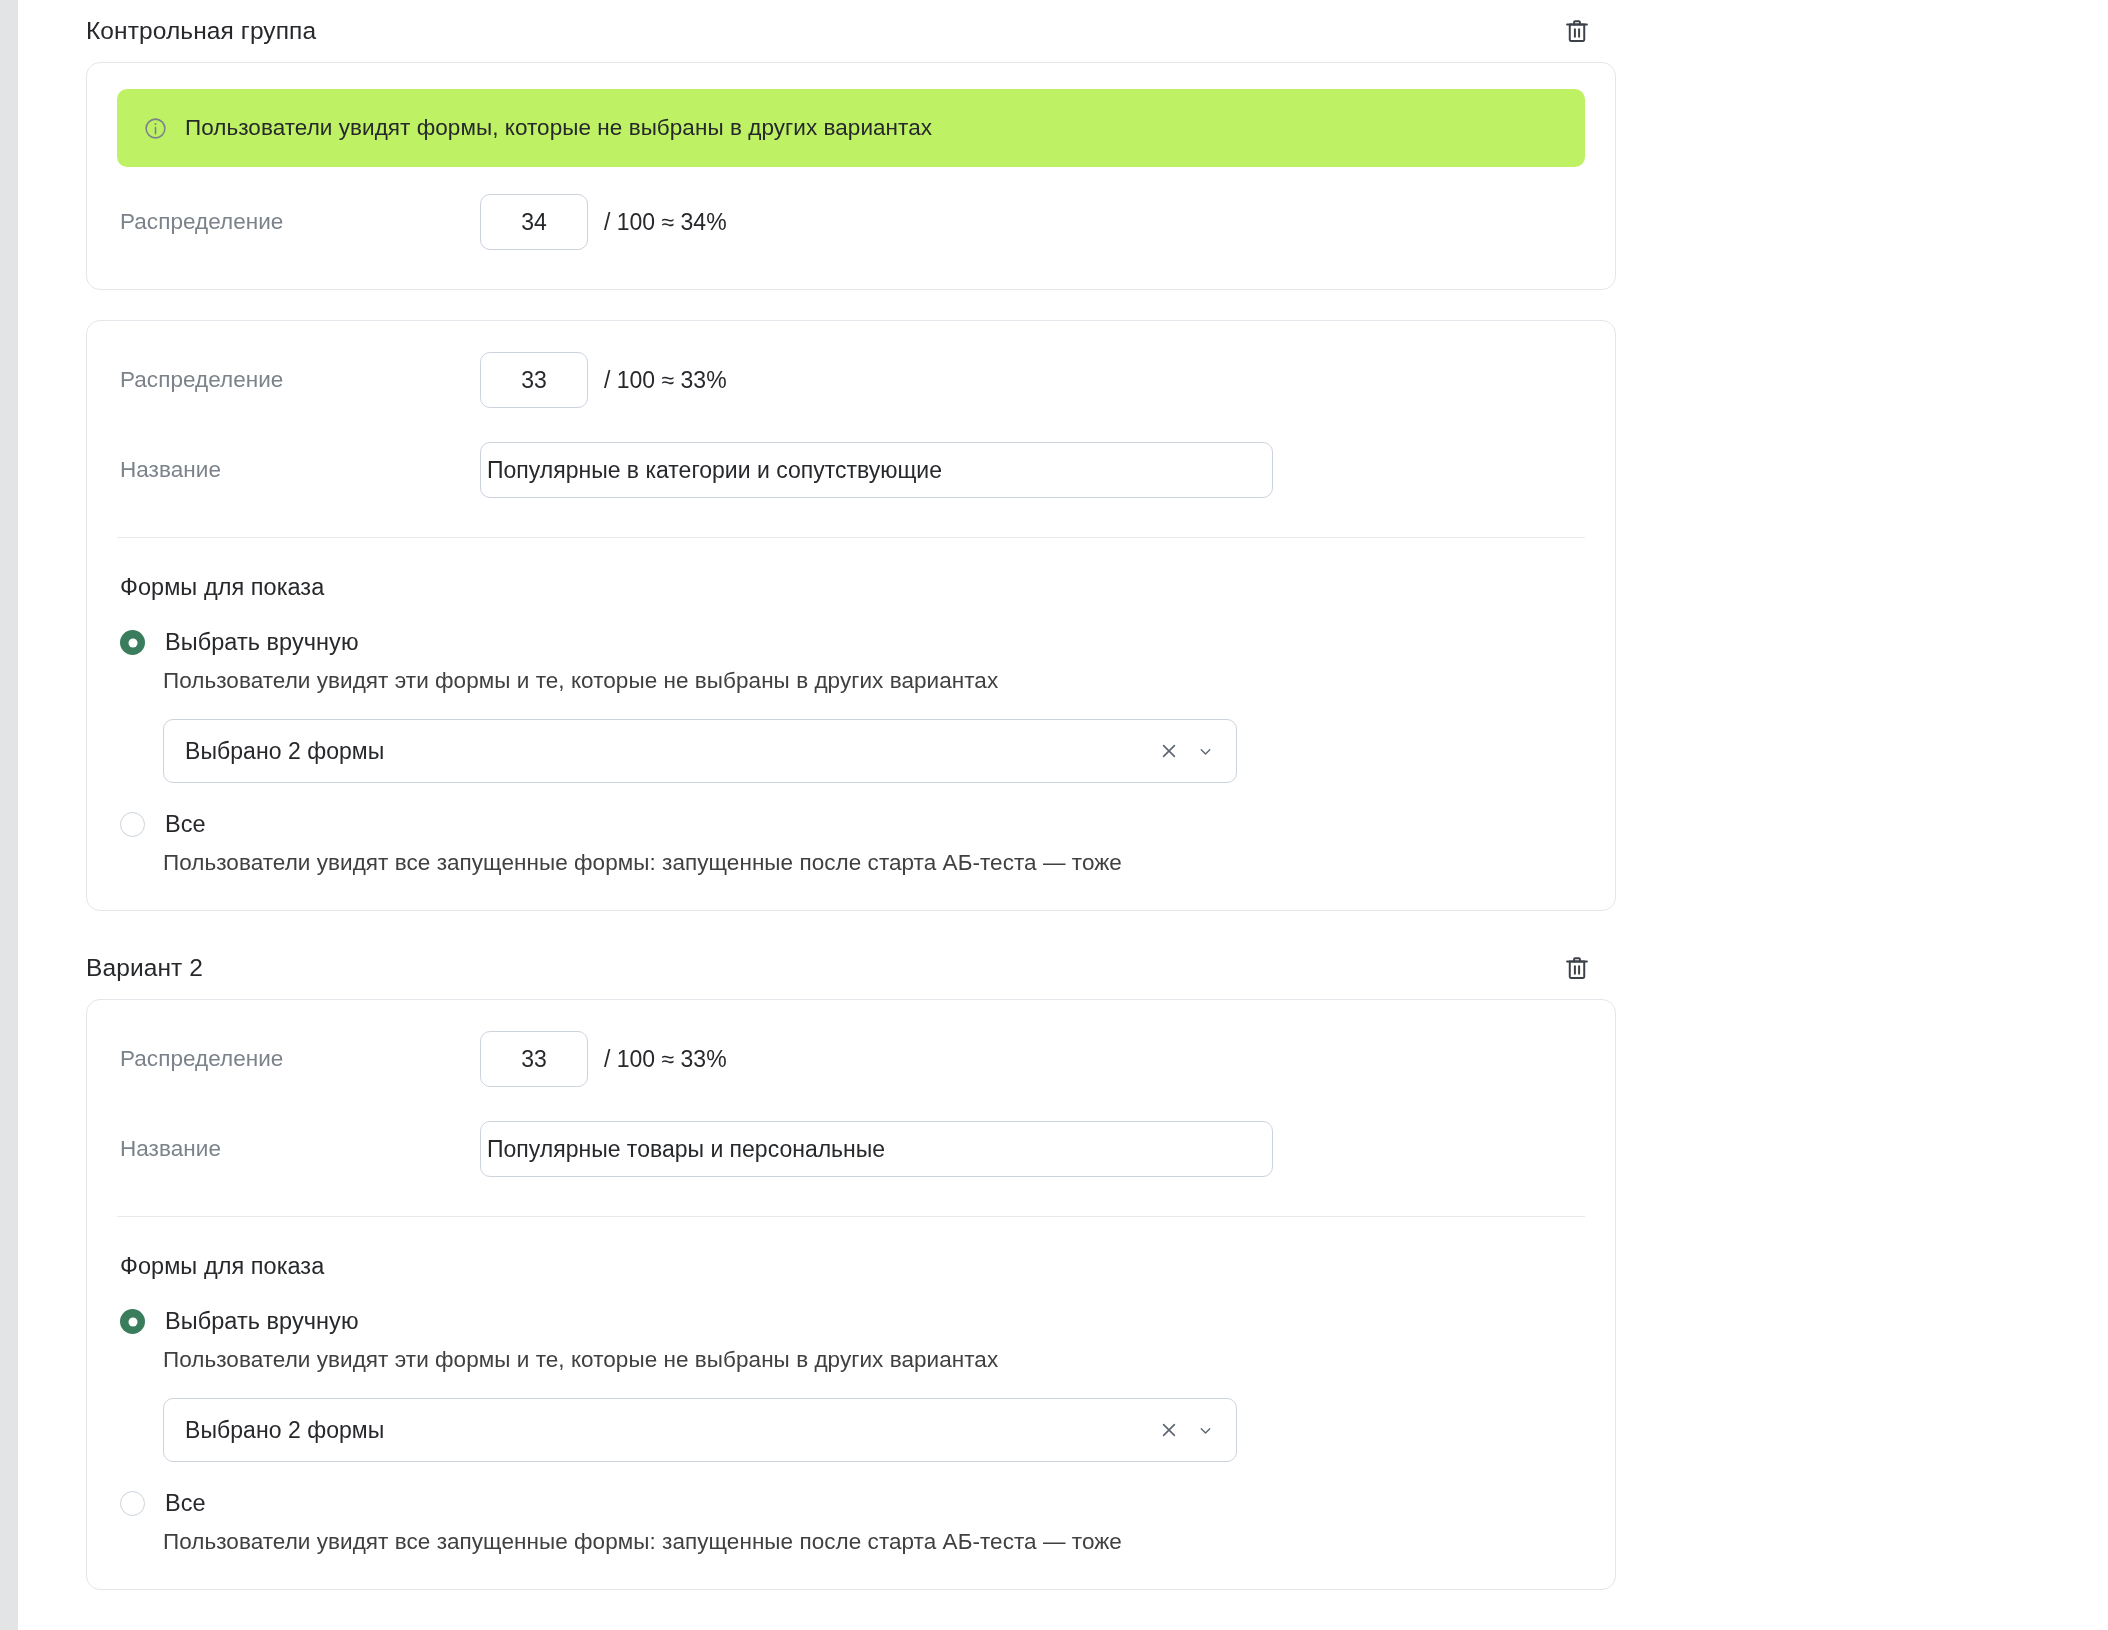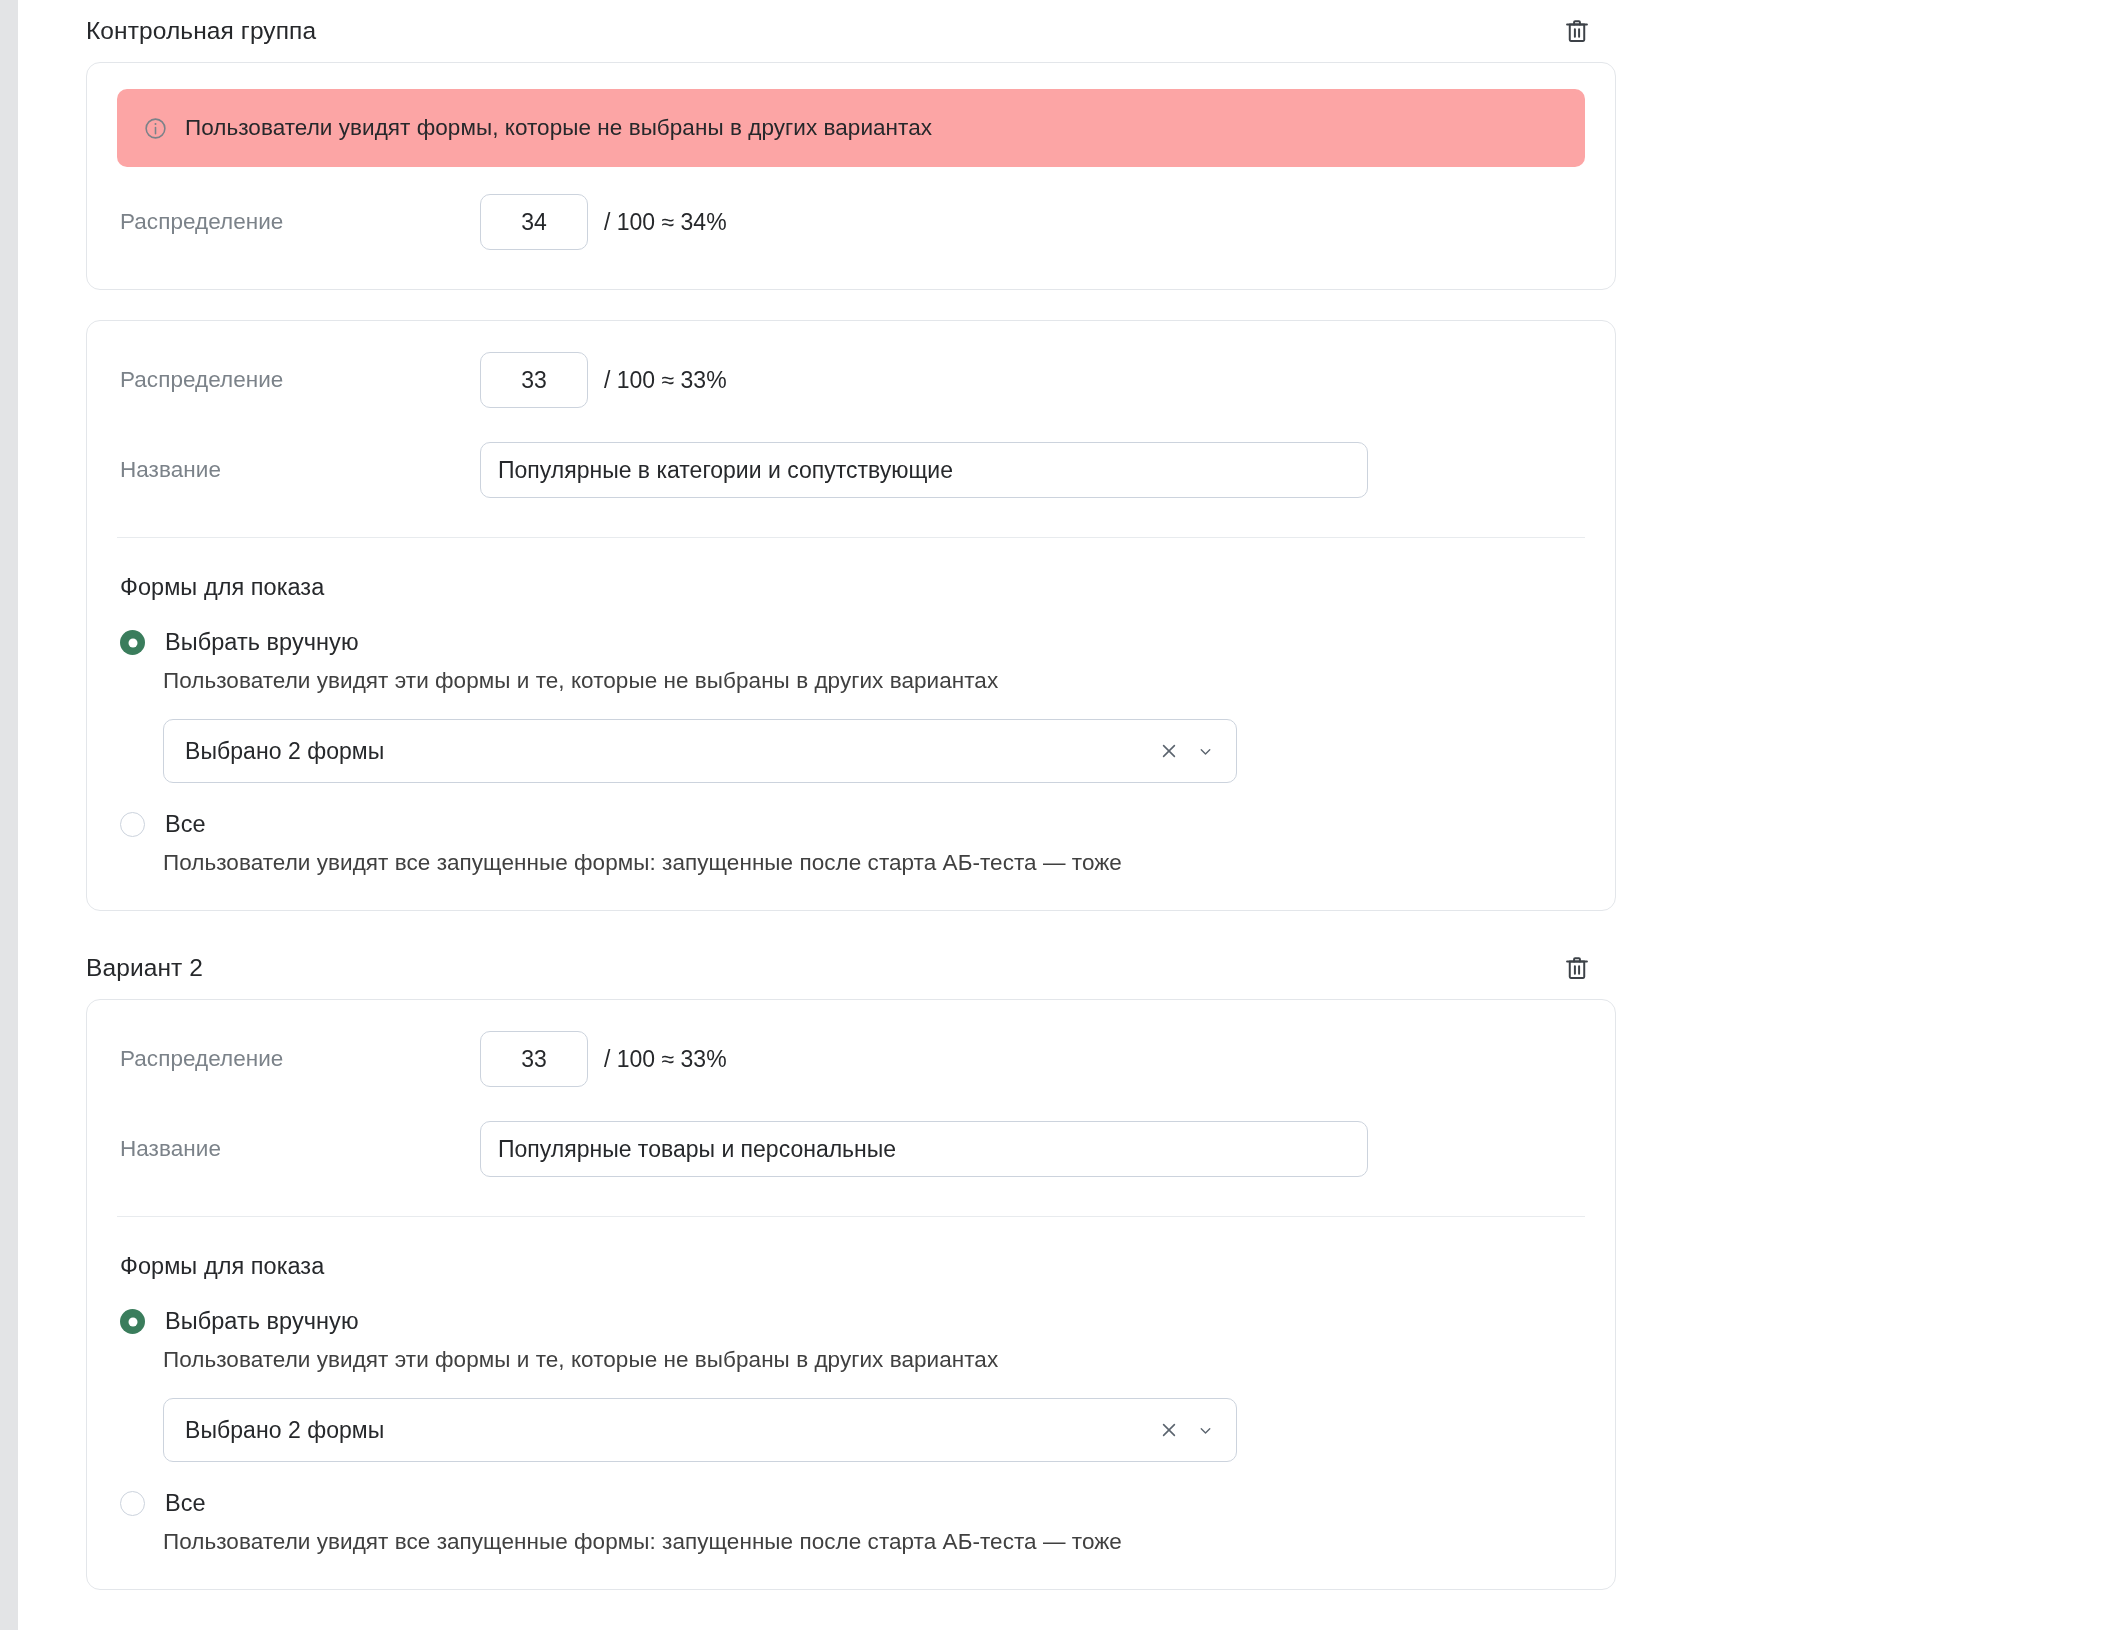--- a/index.html
+++ b/index.html
@@ -63,21 +63,21 @@
 
   .card {
     border: 1px solid #e3e6ea;
     border-radius: 14px;
     background: #ffffff;
     padding: 26px 30px 34px 30px;
   }
 
   
   .info-banner {
-    background: #fca5a5;
+    background: #bef264;
     border-radius: 10px;
     min-height: 78px;
     display: flex;
     align-items: center;
     gap: 17px;
     padding: 0 26px;
     margin-bottom: 22px;
   }
   .info-icon { width: 25px; height: 25px; flex: 0 0 25px; display:block; }
   .info-text {
@@ -115,29 +115,29 @@
   }
 
   .ratio-text {
     margin-left: 16px;
     font-size: 23px;
     color: #26282b;
     white-space: nowrap;
   }
 
   .text-input {
-    width: 888px;
+    width: 793px;
     height: 56px;
     border: 1px solid #ccd3dd;
     border-radius: 10px;
     font-family: "Liberation Sans", sans-serif;
     font-size: 23px;
     color: #26282b;
     background: #fff;
-    padding: 0 17px;
+    padding: 0 6px;
     outline: none;
   }
 
   .row-gap { height: 24px; }
 
   .divider {
     height: 1px;
     background: #e8ebee;
     margin: 34px 0 0 0;
   }

